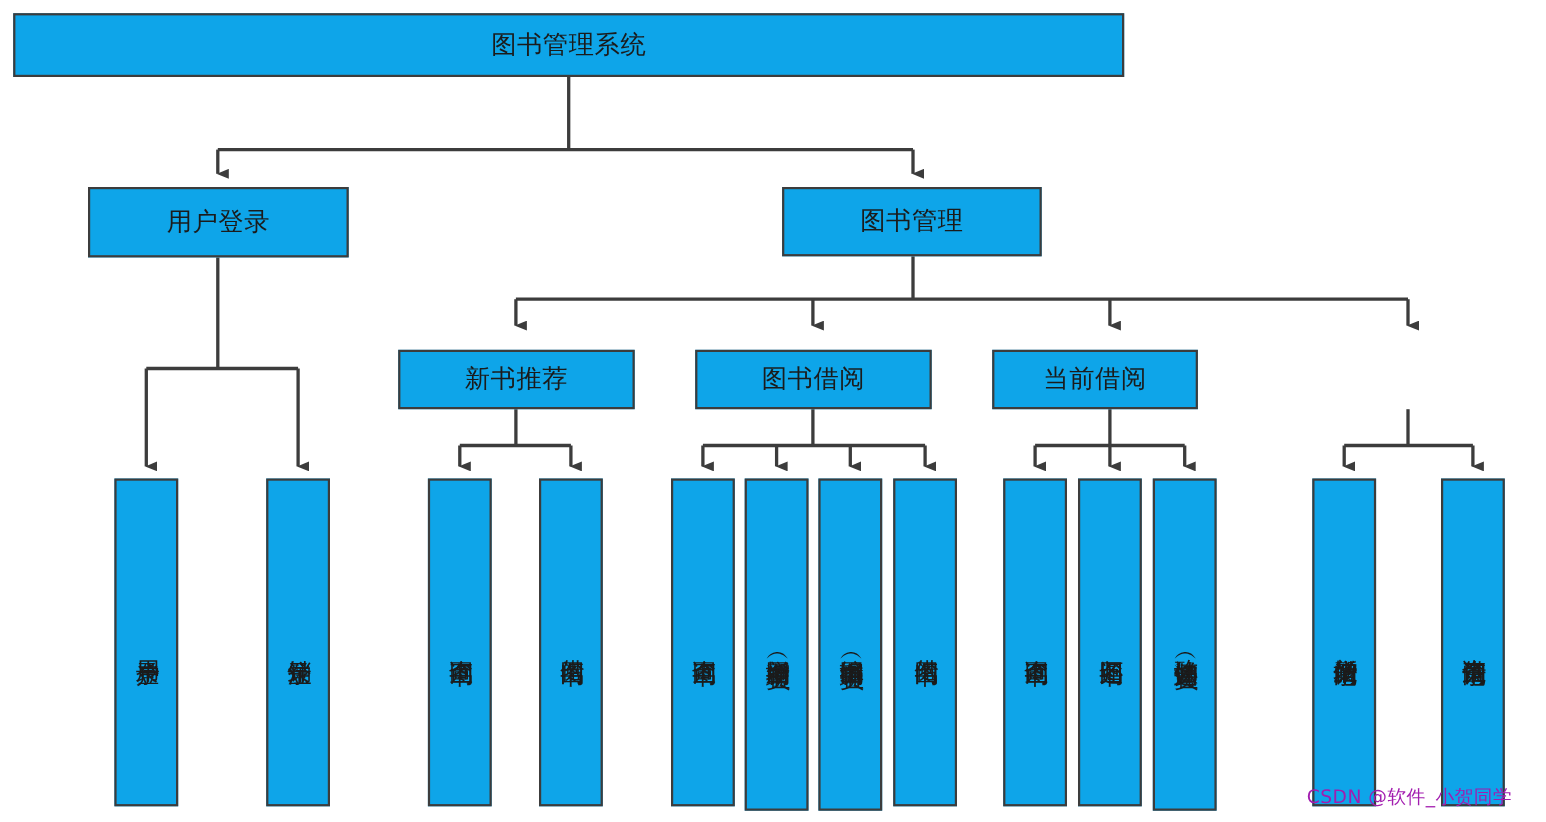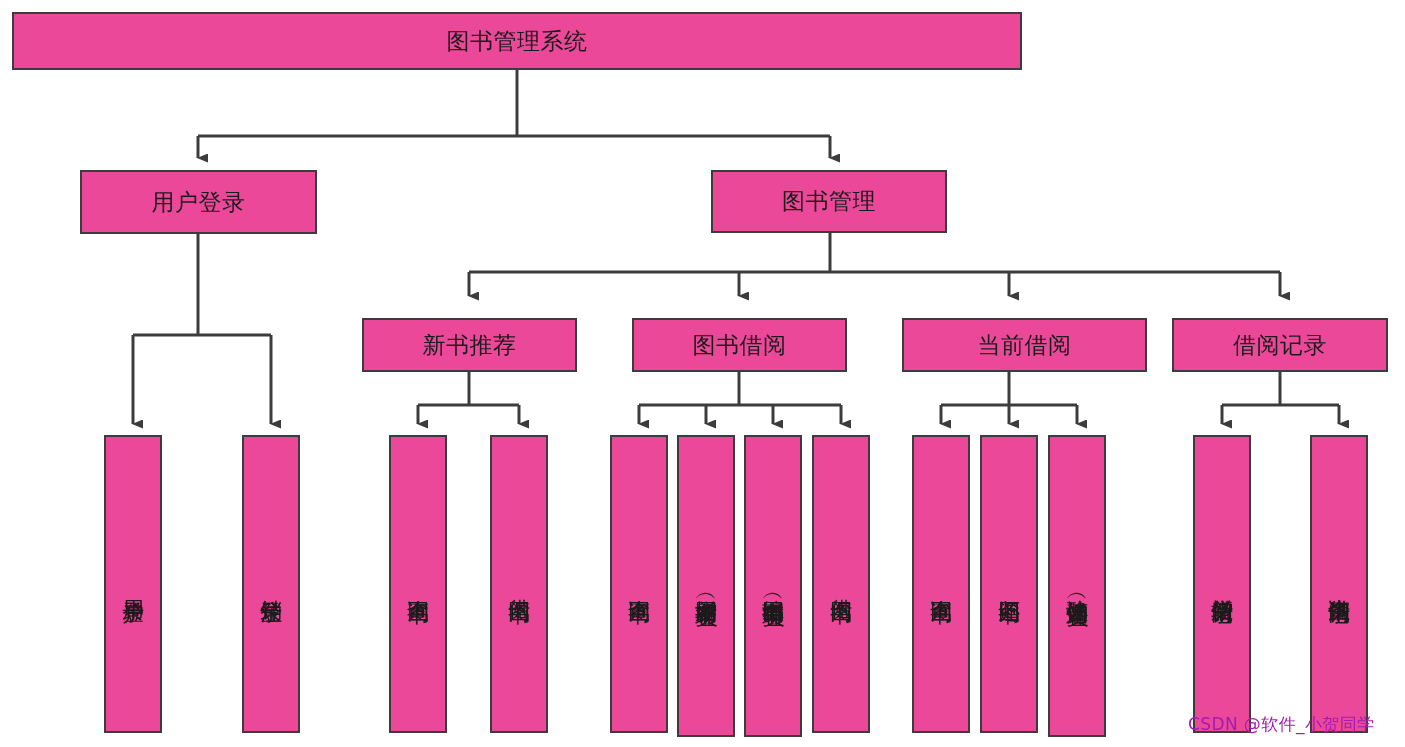--- a/index.html
+++ b/index.html
@@ -22,21 +22,21 @@
     position: absolute;
     left: 0;
     top: 0;
     width: 1405px;
     height: 747px;
     pointer-events: none;
   }
   .node {
     position: absolute;
     box-sizing: border-box;
-    background: #ec4899;
+    background: #0ea5e9;
     border: 2px solid #3c3c3c;
     display: flex;
     align-items: center;
     justify-content: center;
     color: #1b1b1b;
     z-index: 2;
   }
   .node-label {
     display: block;
     text-align: center;
@@ -139,25 +139,22 @@
   <div class="node horizontal" style="left:711px; top:170px; width:236px; height:63px;">
     <span class="node-label">图书管理</span>
   </div>
 
   <div class="node horizontal" style="left:362px; top:318px; width:215px; height:54px;">
     <span class="node-label">新书推荐</span>
   </div>
   <div class="node horizontal" style="left:632px; top:318px; width:215px; height:54px;justify-content:center;">
     <span class="node-label">图书借阅</span>
   </div>
-  <div class="node horizontal" style="left:902px; top:318px; width:245px; height:54px;">
+  <div class="node horizontal" style="left:902px; top:318px; width:187px; height:54px;">
     <span class="node-label">当前借阅</span>
-  </div>
-  <div class="node horizontal" style="left:1172px; top:318px; width:216px; height:54px;">
-    <span class="node-label">借阅记录</span>
   </div>
 
   <div class="node vertical" style="left:104px; top:435px; width:58px; height:298px;">
     <span class="node-label">用户登录</span>
   </div>
   <div class="node vertical" style="left:242px; top:435px; width:58px; height:298px;">
     <span class="node-label">注销登录</span>
   </div>
 
   <div class="node vertical" style="left:389px; top:435px; width:58px; height:298px;">

